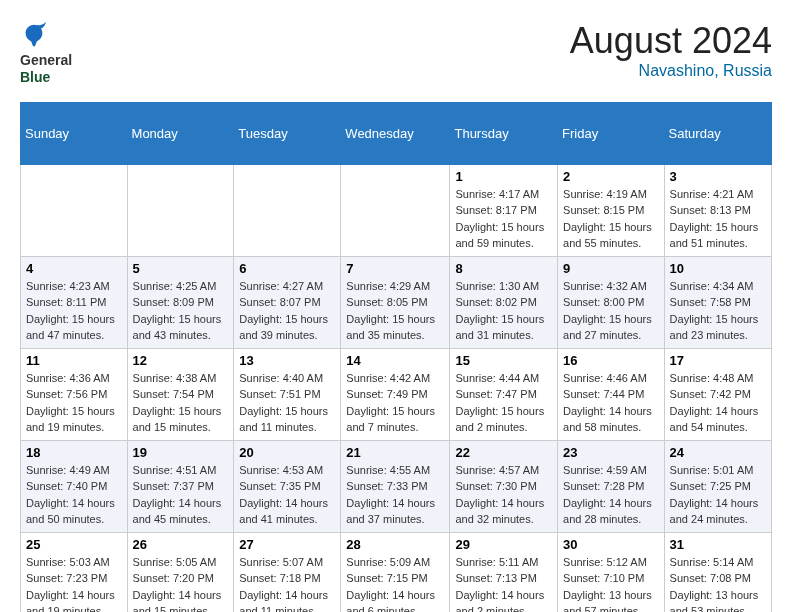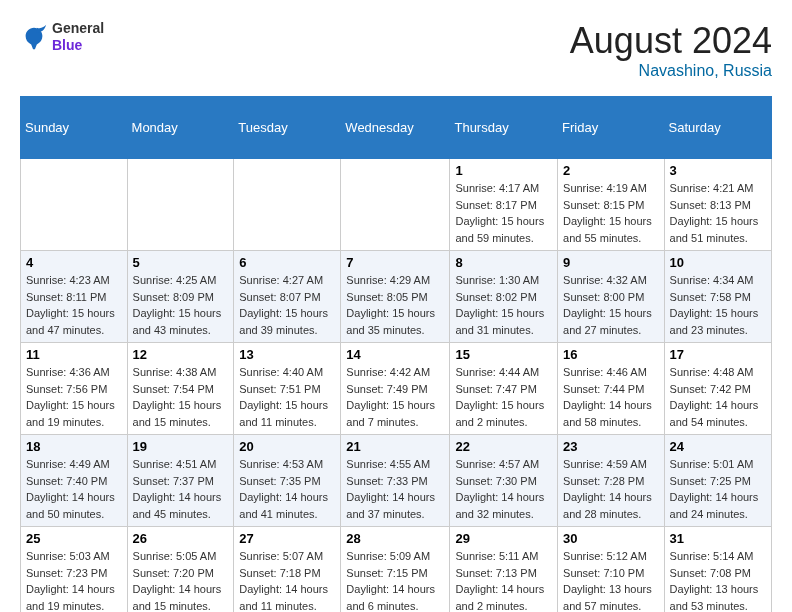--- a/index.html
+++ b/index.html
@@ -11,30 +11,31 @@
       padding: 20px;
     }
     .header-section {
       display: flex;
       justify-content: space-between;
       align-items: flex-start;
       margin-bottom: 16px;
     }
     .logo {
       display: flex;
-      align-items: center;
+      align-items: flex-start;
       gap: 4px;
+      flex-direction: column;
     }
     .logo-text {
       font-size: 14px;
       font-weight: bold;
       line-height: 1.2;
     }
     .logo-text .general { color: #333; }
-    .logo-text .blue { color: #6d28d9; }
+    .logo-text .blue { color: #14532d; }
     .logo-icon {
       width: 28px;
       height: 28px;
     }
     .title-block {
       text-align: right;
     }
     .month-year {
       font-size: 36px;
       font-weight: normal;

